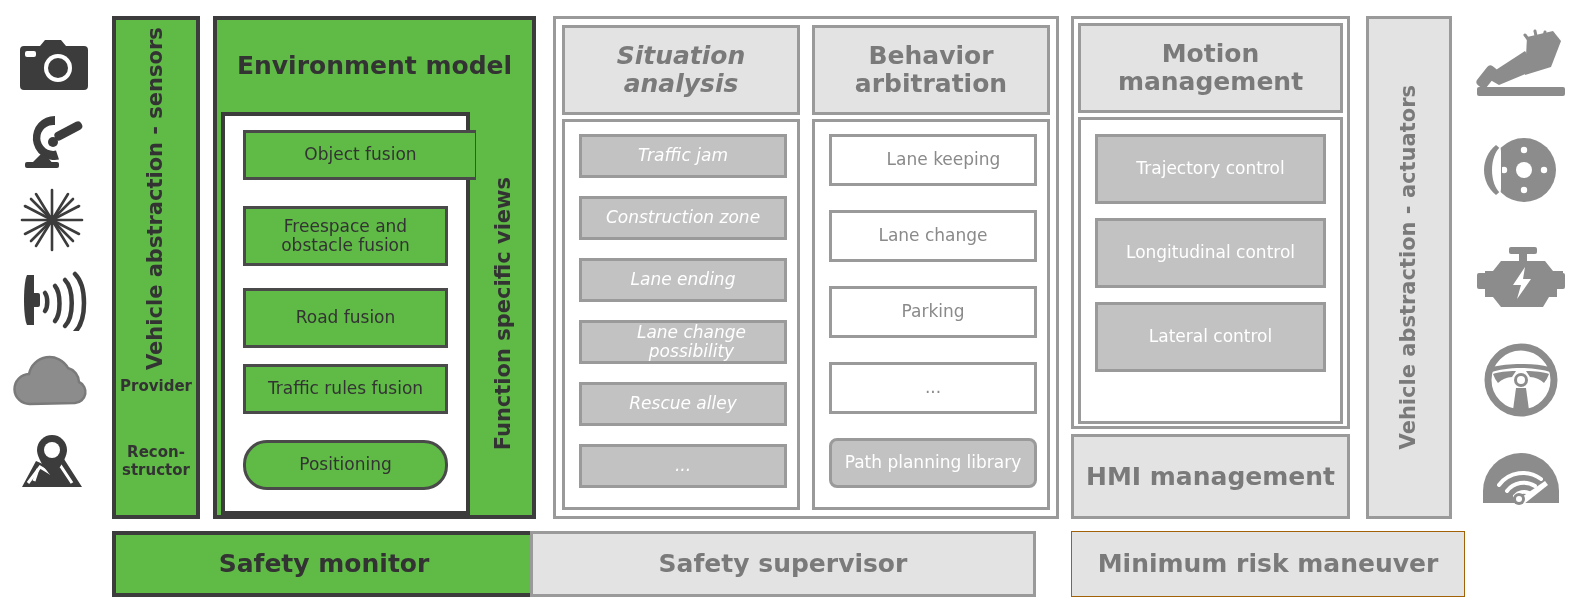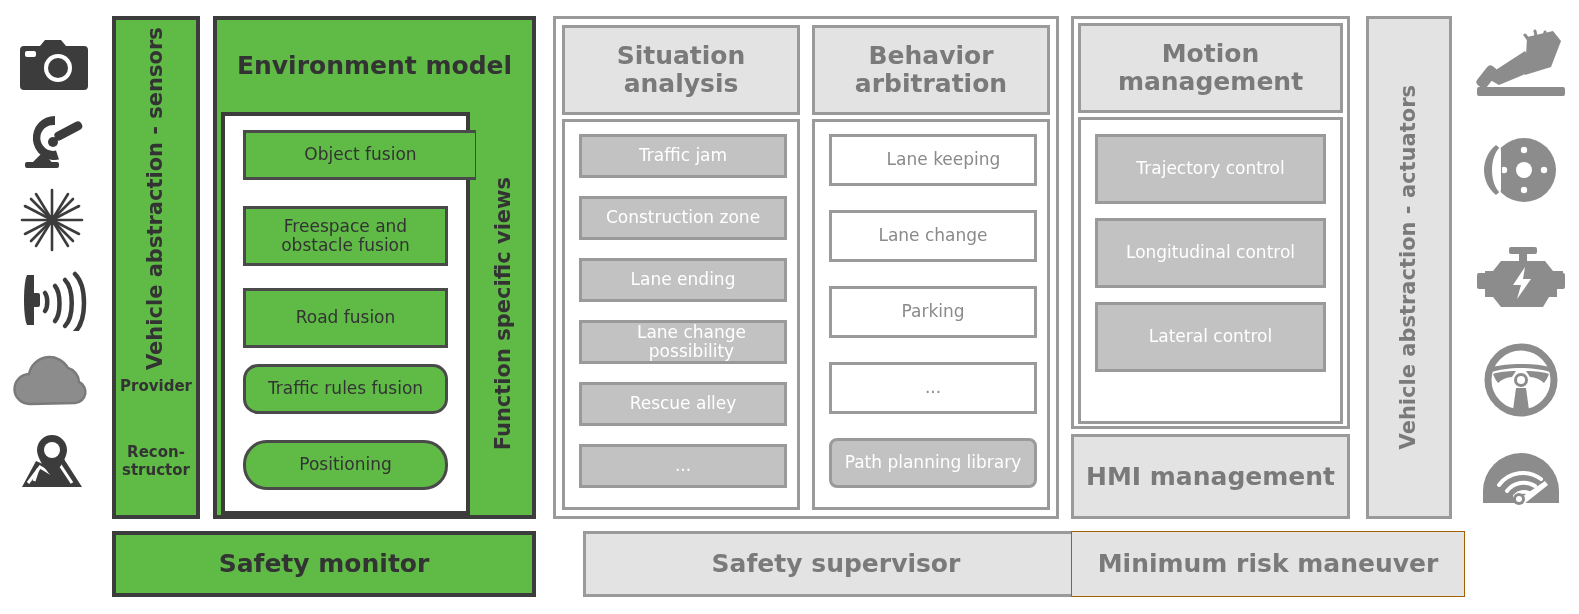--- a/index.html
+++ b/index.html
@@ -166,35 +166,35 @@
 
       <div class="abs gsub ctr" style="left:18px;  top:90px;  width:205px; height:60px; font-size:17px;">
         <div>
           <span>Freespace and</span><br>
           <span>obstacle fusion</span>
         </div>
       </div>
 
       <div class="abs gsub ctr" style="left:18px;  top:172px; width:205px; height:60px; font-size:17px;">Road fusion</div>
 
-      <div class="abs gsub ctr" style="left:18px;  top:248px; width:205px; height:50px; font-size:17px;border-radius:15px;">Traffic rules fusion</div>
+      <div class="abs gsub ctr" style="left:18px;  top:248px; width:205px; height:50px; font-size:17px;">Traffic rules fusion</div>
 
       <div class="abs gsub ctr" style="left:18px;  top:324px; width:205px; height:50px; font-size:17px;border-radius:24px;">Positioning</div>
     </div>
 
     <div class="abs ctr" style="left:259px; top:92px; width:56px; height:403px; background:#5FBB46;">
       <div class="vlabel bold" style="font-size:21px;color:#333333;">Function specific views</div>
     </div>
   </div>
 
   <div class="abs gbox ctr bold" style="left:112px; top:531px; width:424px; height:66px; font-size:25px;">Safety monitor</div>
 
   <div class="abs" style="left:553px; top:16px; width:506px; height:503px; background:#FFFFFF; border:3px solid #9A9A9A;">
 
-    <div class="abs" style="left:0px; top:0px; width:250px; height:497px;">
+    <div class="abs" style="left:0px; top:0px; width:250px; height:497px;font-style:italic;">
       <div class="ctr bold" style="position:absolute;left:6px;top:6px;width:238px;height:90px;
                   background:#E3E3E3;border:3px solid #9A9A9A;color:#7A7A7A;font-size:25px;">
         <div>
           <span>Situation</span><br>
           <span>analysis</span>
         </div>
       </div>
 
       <div class="abs gbody" style="left:6px; top:100px; width:238px; height:391px;">
         <div class="abs gfill ctr" style="left:14px; top:12px;  width:208px; height:44px; font-size:17px;">Traffic jam</div>
@@ -218,21 +218,21 @@
       <div class="abs gbody" style="left:6px; top:100px; width:238px; height:391px;">
         <div class="abs gwhite ctr" style="left:14px; top:12px;  width:208px; height:52px; font-size:17px;padding-left:21px;">Lane keeping</div>
         <div class="abs gwhite ctr" style="left:14px; top:88px;  width:208px; height:52px; font-size:17px;">Lane change</div>
         <div class="abs gwhite ctr" style="left:14px; top:164px; width:208px; height:52px; font-size:17px;">Parking</div>
         <div class="abs gwhite ctr" style="left:14px; top:240px; width:208px; height:52px; font-size:17px;">...</div>
         <div class="abs gfill ctr" style="left:14px; top:316px; width:208px; height:50px; font-size:17px;border-radius:8px;">Path planning library</div>
       </div>
     </div>
   </div>
 
-  <div class="abs ctr bold" style="left:583px; top:531px; width:506px; height:66px;
+  <div class="abs ctr bold" style="left:530px; top:531px; width:506px; height:66px;
               background:#E3E3E3; border:3px solid #9A9A9A; color:#7A7A7A; font-size:25px;">Safety supervisor</div>
 
   <div class="abs" style="left:1071px; top:16px; width:279px; height:413px;
               background:#FFFFFF; border:3px solid #9A9A9A;">
     <div class="ctr bold" style="position:absolute;left:4px;top:4px;width:265px;height:90px;
                 background:#E3E3E3;border:3px solid #9A9A9A;color:#7A7A7A;font-size:25px;">
       <div>
         <span>Motion</span><br>
         <span>management</span>
       </div>

